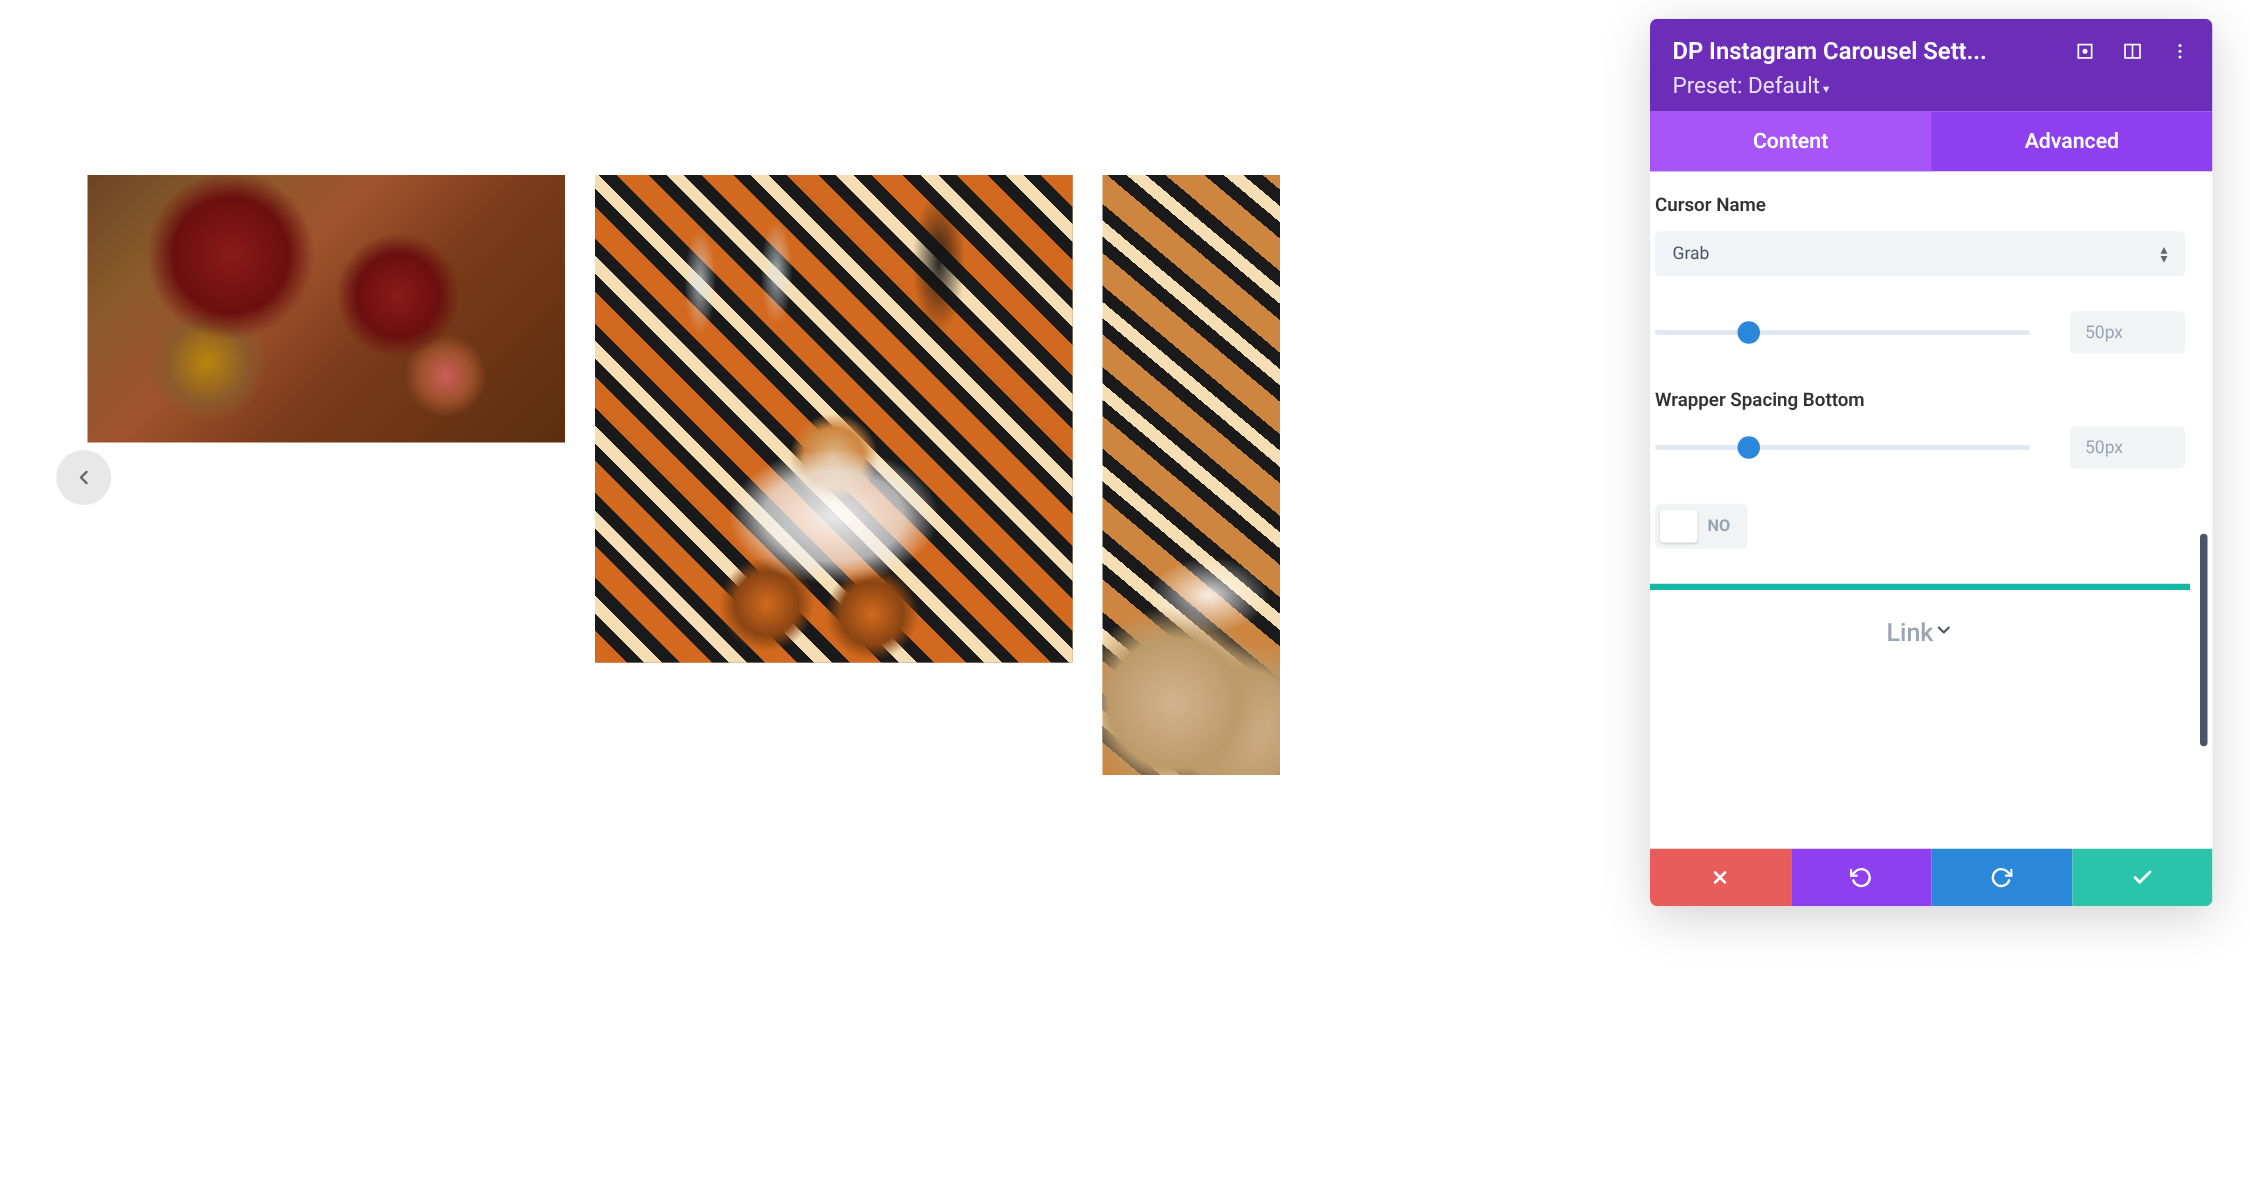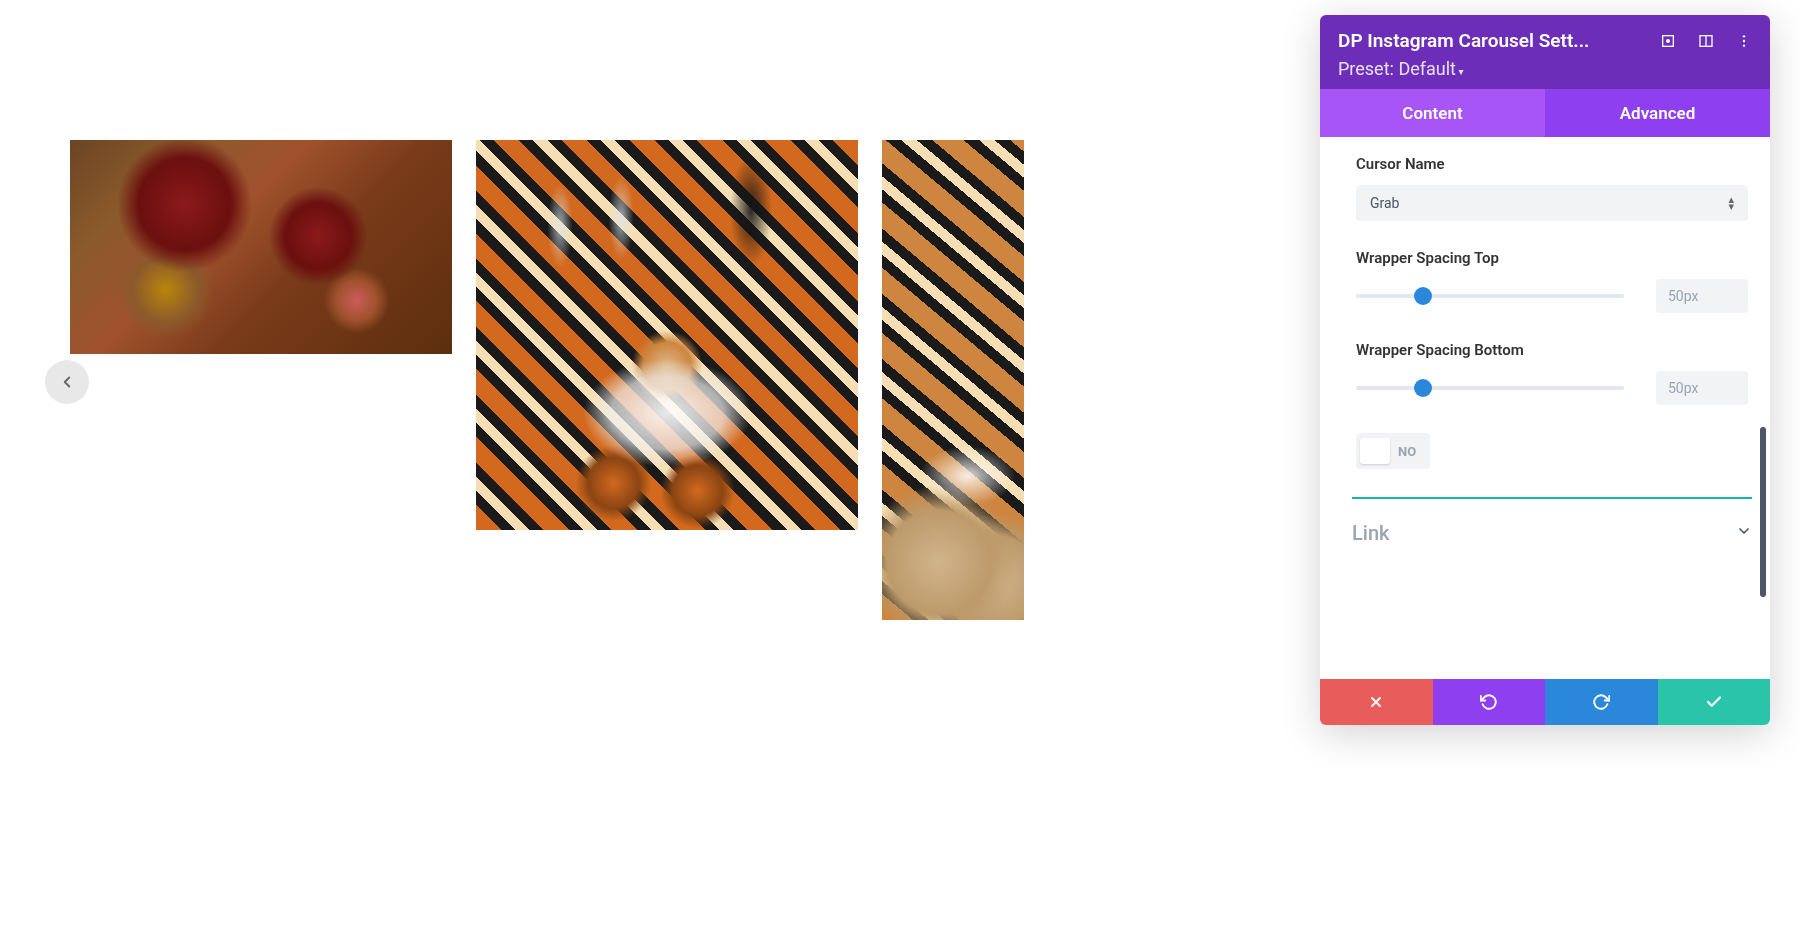--- a/index.html
+++ b/index.html
@@ -163,23 +163,22 @@
   font-weight: 600;
   font-size: 17px;
   cursor: pointer;
 }
 .panel-tab.active {
   background: #a855f7;
 }
 .panel-body {
   flex: 1;
   overflow-y: auto;
-  padding: 18px 22px 10px 16px;
-  position: relative;
-  margin-left: 20px;
+  padding: 18px 22px 10px 4px;
+  position: relative;
 }
 .field {
   margin-bottom: 28px;
 }
 .field-label {
   font-size: 15px;
   font-weight: 600;
   color: #333;
   margin-bottom: 12px;
 }
@@ -251,24 +250,24 @@
   box-shadow: 0 1px 2px rgba(0,0,0,0.15);
 }
 .toggle-label {
   font-size: 13px;
   font-weight: 700;
   color: #9aa4b2;
   padding: 0 10px 0 8px;
 }
 
 .section-row {
-  border-top: 2px solid #14b8a6;
+  border-top: 5px solid #14b8a6;
   padding: 22px 0;
   display: flex;
-  justify-content: space-between;
+  justify-content: center;
   align-items: center;
   cursor: pointer;
   margin-left: -4px;
   margin-right: -4px;
 }
 .section-title {
   font-size: 20px;
   color: #9aa4b2;
   font-weight: 500;
 }
@@ -361,21 +360,20 @@
       <div class="select-box">
         <span>Grab</span>
         <span class="select-arrows">
             <span>▴</span>
             <span>▾</span>
           </span>
       </div>
     </div>
 
     <div class="field">
-      <div class="field-label">Wrapper Spacing Top</div>
       <div class="slider-row">
         <div class="slider-track">
           <div class="slider-thumb" style="left:25%"></div>
         </div>
         <div class="slider-value">50px</div>
       </div>
     </div>
 
     <div class="field">
       <div class="field-label">Wrapper Spacing Bottom</div>

